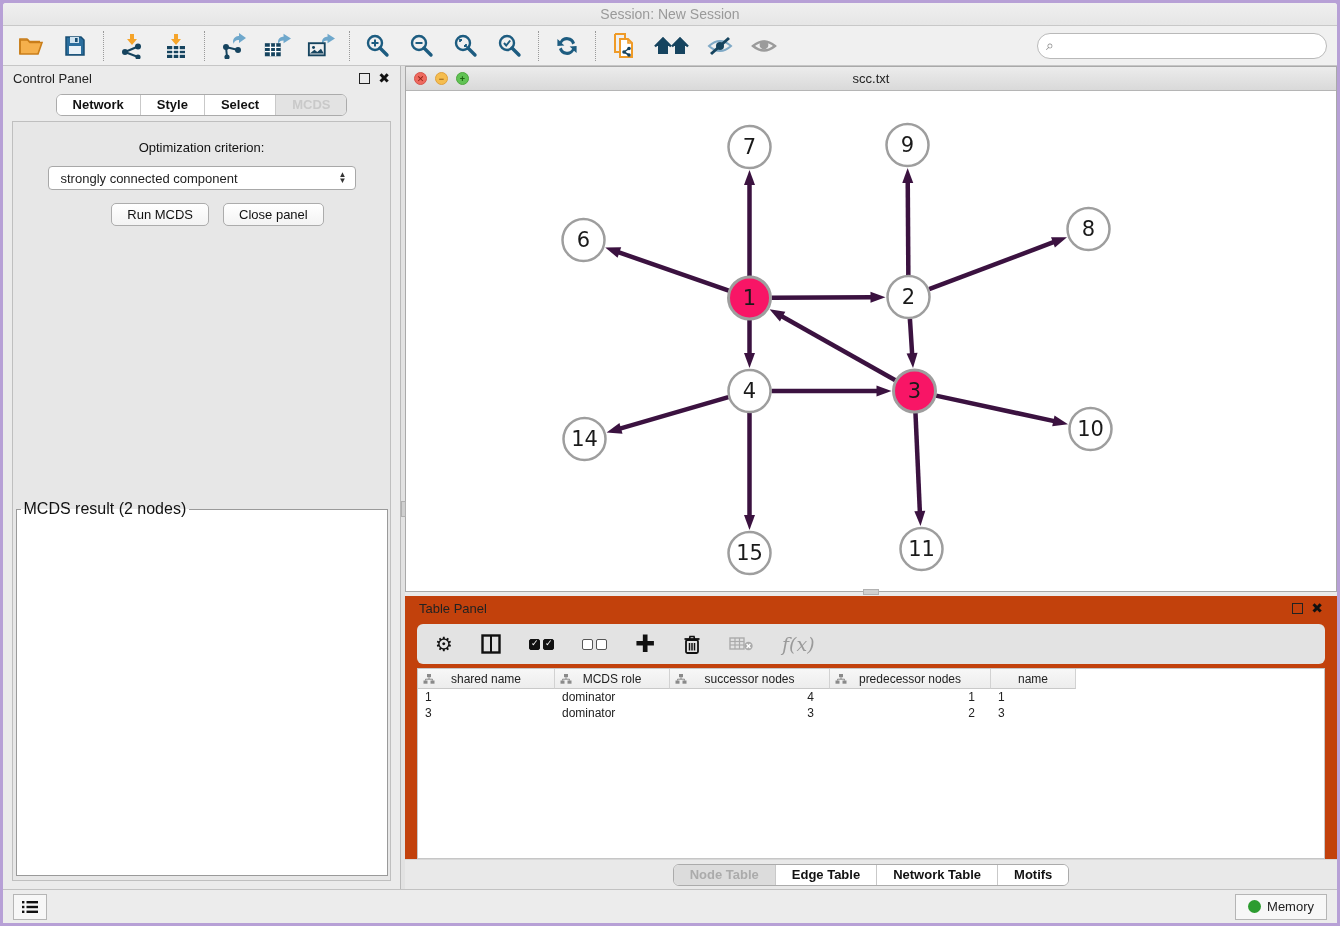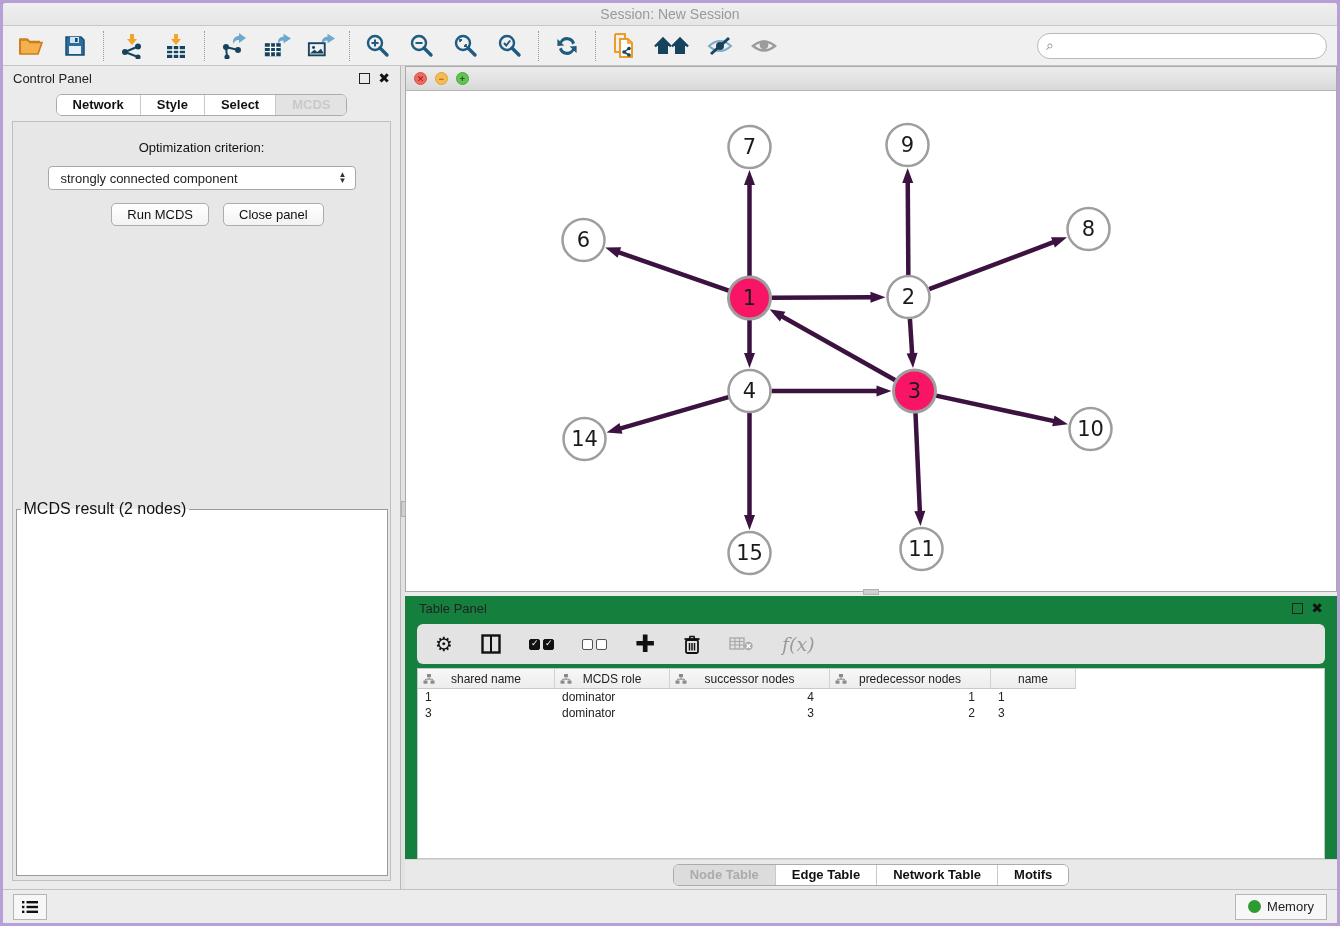--- a/index.html
+++ b/index.html
@@ -61,21 +61,21 @@
   .tl-yellow { background:#F5BD4F; border:1px solid #DFA13D; color:#95621A; }
   .tl-green { background:#61C354; border:1px solid #4EA73F; color:#1D6512; }
   .net-title { position:absolute; left:0; right:0; text-align:center; font-size:13px; color:#222; pointer-events:none; }
   .net-canvas { flex:1 1 auto; background:#fff; position:relative; min-height:0; }
   .net-canvas svg { width:100%; height:100%; display:block; }
 
   .h-splitter { height:4px; background:#EBEBEB; position:relative; }
   .h-splitter .handle { position:absolute; left:458px; top:-3px; width:16px; height:6px; background:#CFCFCF; border:1px solid #B2B2B2; }
 
   
-  .table-panel { flex:1 1 auto; background:#15803d; display:flex; flex-direction:column; min-height:0; }
+  .table-panel { flex:1 1 auto; background:#c2410c; display:flex; flex-direction:column; min-height:0; }
   .tp-toolbar { margin:3px 12px 4px; height:40px; background:#E3E3E3; border-radius:6px; display:flex; align-items:center; gap:28px; padding:0 18px; flex:0 0 auto; }
   .tp-ic { display:flex; align-items:center; justify-content:center; cursor:pointer; }
   .gear-glyph { font-size:20px; color:#111; font-family:"DejaVu Sans",sans-serif; line-height:20px; }
   .plus-glyph { font-size:24px; font-weight:bold; color:#111; line-height:20px; }
   .fx-glyph { font-family:"DejaVu Serif",serif; font-style:italic; font-size:19px; color:#9a9a9a; }
   .cb-pair { display:flex; gap:3px; }
   .cb { width:11px; height:11px; border:1.5px solid #111; border-radius:2px; background:#fff; position:relative; }
   .cb.checked { background:#111; }
   .cb.checked:after { content:"✓"; color:#fff; font-size:9px; position:absolute; left:1px; top:-2px; }
   .tbl-wrap { margin:0 12px; background:#fff; border:1px solid #C6C6C6; flex:1 1 auto; overflow:hidden; display:flex; flex-direction:column; min-height:0; }
@@ -297,20 +297,21 @@
       </div>
     </div>
 
     <div class="v-splitter">
         <div class="handle"></div>
       </div>
 
     <div class="right-col">
       <div class="net-window">
         <div class="net-titlebar">
+          <span class="net-title">scc.txt</span>
           <span class="traffic">
             <span class="tl tl-red">✕</span>
             <span class="tl tl-yellow">−</span>
             <span class="tl tl-green">+</span>
           </span>
         </div>
         <div class="net-canvas">
           <svg id="graph-svg" viewBox="0 0 929 500" preserveAspectRatio="xMidYMid meet">
               <line x1="343" y1="185" x2="343" y2="92" stroke="#3B1240" stroke-width="4.5"></line>
               <polygon points="343,79 348.5,94 337.5,94" fill="#3B1240"></polygon>

